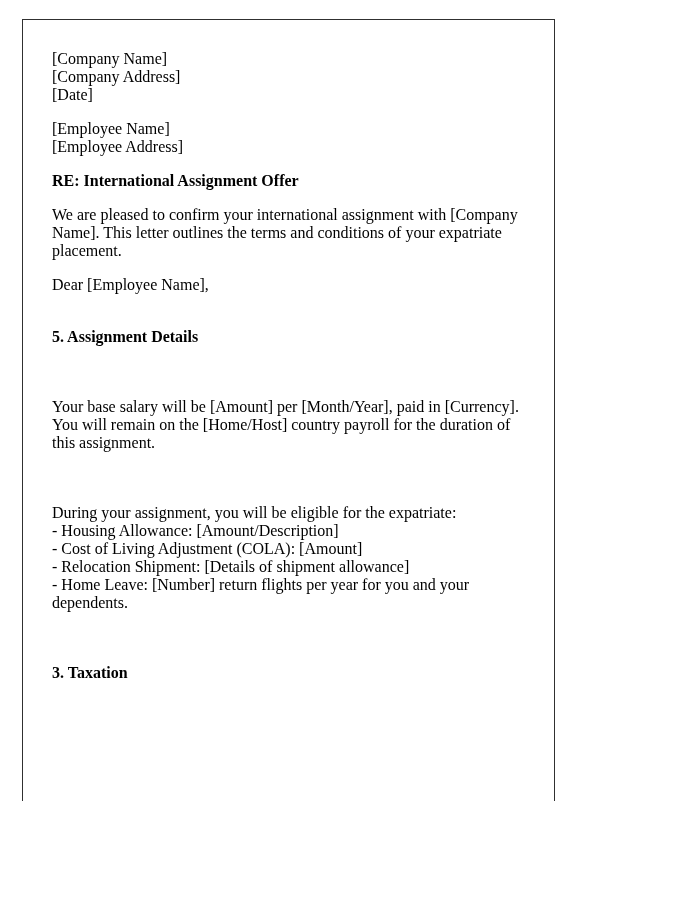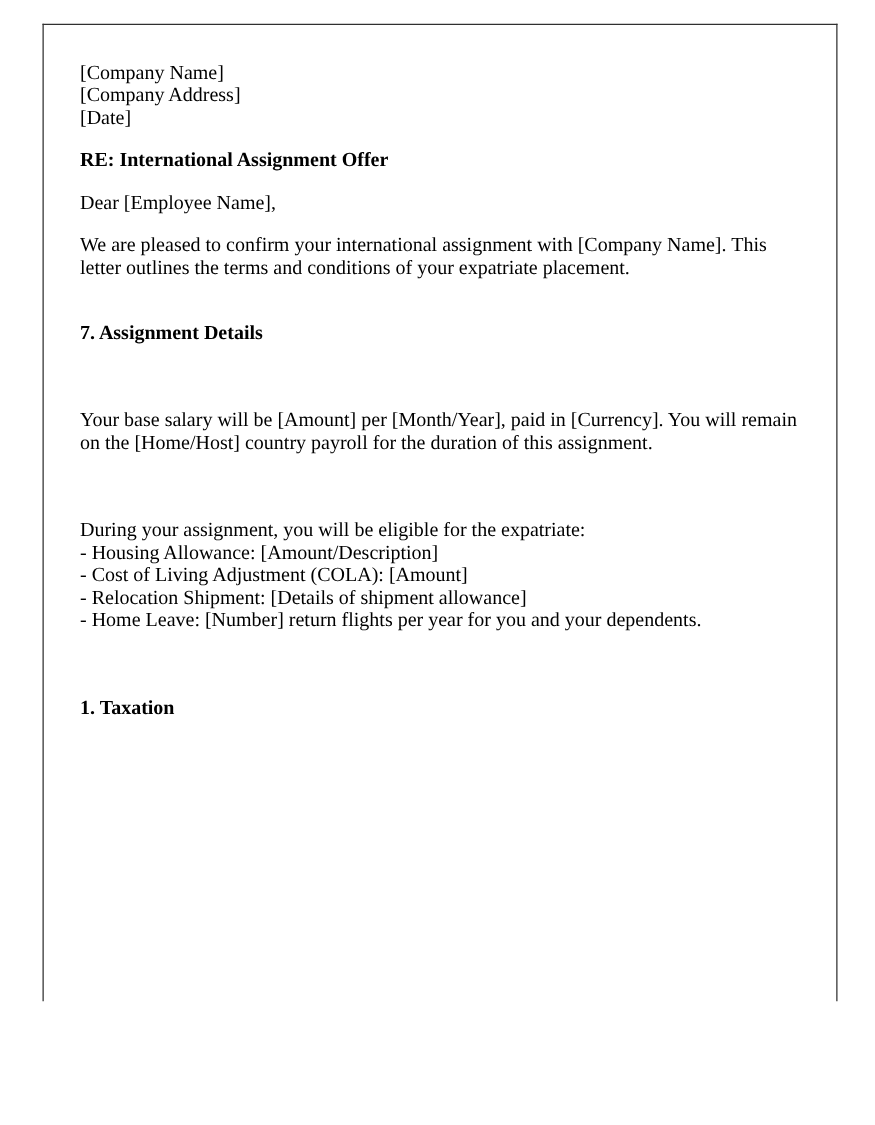--- a/index.html
+++ b/index.html
@@ -9,23 +9,23 @@
     height: 900px;
     background: #ffffff;
     overflow: hidden;
     font-family: "Liberation Serif", "DejaVu Serif", serif;
     font-size: 16px;
     line-height: 18px;
     color: #000000;
   }
   .doc-frame {
     position: absolute;
-    left: 34px;
+    left: 22px;
     top: 19px;
-    width: 636px;
+    width: 533px;
     height: 782px;
     box-sizing: border-box;
     border: 1px solid #303030;
     border-bottom: none;            
     padding: 30px 27px 0 29px;
     overflow: hidden;
     background: #ffffff;
   }
   .para { margin: 0 0 16px 0; white-space: pre-line; }
   .sec-heading { font-weight: bold; }
@@ -35,42 +35,44 @@
 </head>
 <body>
 
 <div class="page">
   <div class="doc-frame">
 
     <div class="para">[Company Name]
 [Company Address]
 [Date]</div>
 
+    <div class="para">[Employee Name]
+[Employee Address]</div>
 
     <div class="para bold">RE: International Assignment Offer</div>
 
+    <div class="para">We are pleased to confirm your international assignment with [Company Name]. This letter outlines the terms and conditions of your expatriate placement.</div>
+
     <div class="para">Dear [Employee Name],</div>
 
-    <div class="para">We are pleased to confirm your international assignment with [Company Name]. This letter outlines the terms and conditions of your expatriate placement.</div>
-
     <div class="para">
-      <div class="sec-heading">7. Assignment Details</div>
+      <div class="sec-heading">5. Assignment Details</div>
     </div>
 
     <div class="para">
       <div class="sec-body">Your base salary will be [Amount] per [Month/Year], paid in [Currency]. You will remain on the [Home/Host] country payroll for the duration of this assignment.</div>
     </div>
 
     <div class="para">
       <div class="sec-body">During your assignment, you will be eligible for the expatriate:
 - Housing Allowance: [Amount/Description]
 - Cost of Living Adjustment (COLA): [Amount]
 - Relocation Shipment: [Details of shipment allowance]
 - Home Leave: [Number] return flights per year for you and your dependents.</div>
     </div>
 
     <div class="para">
-      <div class="sec-heading">1. Taxation</div>
+      <div class="sec-heading">3. Taxation</div>
       
     </div>
 
   </div>
 </div>
 
 </body></html>

